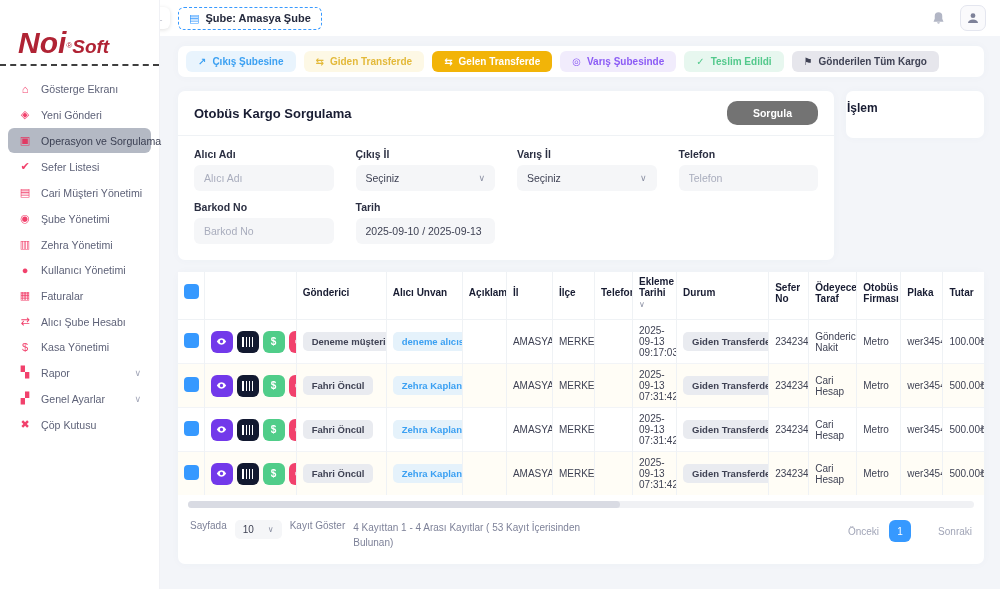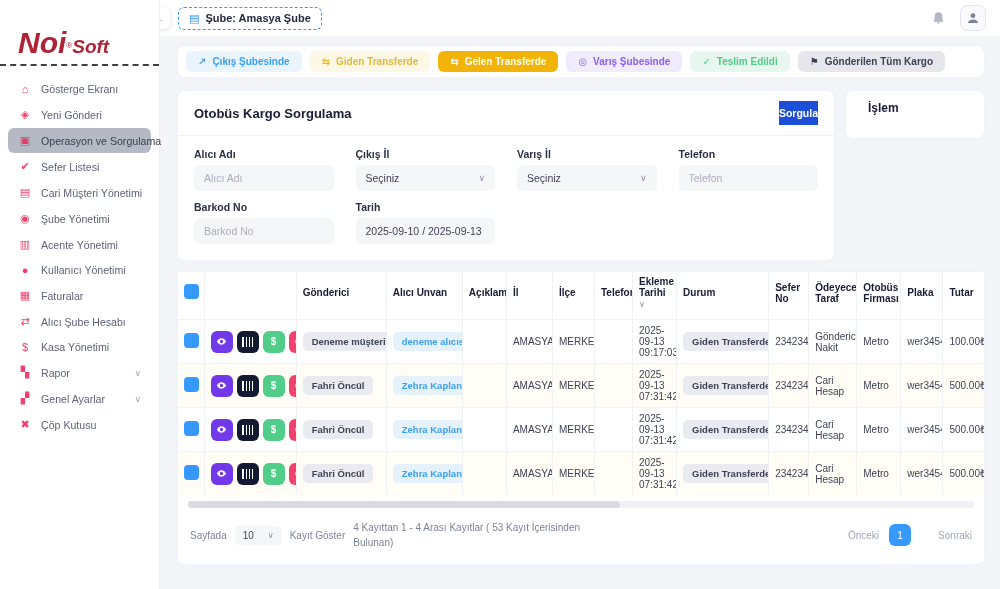--- a/index.html
+++ b/index.html
@@ -71,36 +71,36 @@
   .fbtn.amber-active { background:#f2b408; color:#ffffff; }
   .fbtn.purple { background:#f1ecfc; color:#8c5cf5; }
   .fbtn.green  { background:#e7f7ef; color:#53c98c; }
   .fbtn.gray   { background:#e6e6ec; color:#3f4254; }
 
   .main-row { display:flex; gap:12px; margin-top:14px; align-items:flex-start; }
   .query-card { flex:1 1 auto; }
   .query-head { display:flex; align-items:center; justify-content:space-between; padding:10px 16px; border-bottom:1px solid #eff2f5; }
   .query-title { font-size:13px; font-weight:bold; color:#181c32; }
   .btn-primary {
-    background:#1d4ed8; color:#fff; border:none; border-radius:0; padding:6px 0;
+    background:#737373; color:#fff; border:none; border-radius:10px; padding:6px 26px;
     font-size:10.5px; font-weight:bold; cursor:pointer; font-family:inherit;
   }
   .query-form { padding:12px 16px 16px; display:grid; grid-template-columns:1fr 1fr 1fr 1fr; column-gap:22px; row-gap:10px; }
   .field { display:flex; flex-direction:column; gap:5px; }
   .field label { font-size:10.5px; font-weight:bold; color:#2b2f42; }
   .field .ctrl {
     background:#f5f6f8; border:none; border-radius:6px; height:26px; padding:0 10px;
     font-size:10.5px; color:#3f4254; width:100%; font-family:inherit; display:flex; align-items:center;
   }
   .field input::placeholder { color:#a9adbd; }
   .selectbox { justify-content:space-between; cursor:pointer; color:#6a6f85; }
   .selectbox .sel-chev { color:#8b90a3; font-size:9px; }
   .date-ctrl { color:#3f4254; }
 
-  .islem-card { width:138px; flex:0 0 138px; padding:10px 22px 14px; }
+  .islem-card { width:138px; flex:0 0 138px; padding:10px 1px 14px; }
   .islem-title { font-size:12px; font-weight:bold; color:#181c32; margin-bottom:9px; }
   .btn-green {
     background:#50cd89; color:#fff; border:none; border-radius:7px; padding:7px 10px;
     font-size:10.5px; font-weight:bold; cursor:pointer; width:100%; font-family:inherit;
   }
 
   
   .table-card { margin-top:12px; padding:0 0 2px; }
   table { border-collapse:collapse; table-layout:fixed; width:100%; }
   th, td { border-left:1px solid #eff2f5; padding:5px 6px; vertical-align:middle; text-align:left; overflow:hidden; }
@@ -129,21 +129,21 @@
     padding:4px 9px; border-radius:5px; display:inline-block; white-space:nowrap;
   }
   .badge-blue {
     background:#e5f2fb; color:#3ba0f2; font-weight:bold; font-size:9.5px;
     padding:4px 9px; border-radius:5px; display:inline-block; white-space:nowrap;
   }
   .sort-chev { color:#8b90a3; font-size:8px; font-weight:normal; }
   .hscroll { margin:6px 10px 4px; height:7px; border-radius:4px; background:#f0f1f4; position:relative; cursor:pointer; }
   .hscroll .thumb { position:absolute; left:0; top:0; height:7px; width:55%; border-radius:4px; background:#d9dbe3; }
 
-  .pagi { display:flex; align-items:center; padding:8px 12px 12px; gap:8px; }
+  .pagi { display:flex; align-items:flex-start; padding:8px 12px 12px; gap:8px; }
   .pagi .plabel { color:#7e8299; font-size:10px; }
   .per-page {
     background:#f5f6f8; border-radius:5px; padding:4px 8px; display:flex; gap:14px;
     align-items:center; color:#3f4254; font-size:10px; cursor:pointer;
   }
   .per-page .sel-chev { color:#8b90a3; font-size:8px; }
   .pagi-info { color:#7e8299; font-size:10px; max-width:250px; line-height:1.5; }
   .pagi-right { margin-left:auto; display:flex; align-items:center; gap:10px; }
   .page-nav { color:#a1a5b7; font-size:10px; cursor:pointer;margin-left:17px; }
   .page-num {
@@ -184,21 +184,21 @@
         <div class="nav-item">
           <span class="nico">▤</span>
           <span class="nav-label">Cari Müşteri Yönetimi</span>
         </div>
         <div class="nav-item">
           <span class="nico">◉</span>
           <span class="nav-label">Şube Yönetimi</span>
         </div>
         <div class="nav-item">
           <span class="nico">▥</span>
-          <span class="nav-label">Acente Yönetimi</span>
+          <span class="nav-label">Zehra Yönetimi</span>
         </div>
         <div class="nav-item">
           <span class="nico">●</span>
           <span class="nav-label">Kullanıcı Yönetimi</span>
         </div>
         <div class="nav-item">
           <span class="nico">▦</span>
           <span class="nav-label">Faturalar</span>
         </div>
         <div class="nav-item">
@@ -247,21 +247,21 @@
           </svg>
       </div>
     </div>
   </header>
 
   <main class="content">
 
     <div class="card filter-card" id="filter-bar">
         <button class="fbtn blue">
           <span class="fico">↗</span>
-          <span>Çıkış Şubesinde</span>
+          <span>Çıkış Şubesine</span>
         </button>
         <button class="fbtn yellow">
           <span class="fico">⇆</span>
           <span>Giden Transferde</span>
         </button>
         <button class="fbtn amber-active">
           <span class="fico">⇆</span>
           <span>Gelen Transferde</span>
         </button>
         <button class="fbtn purple">

